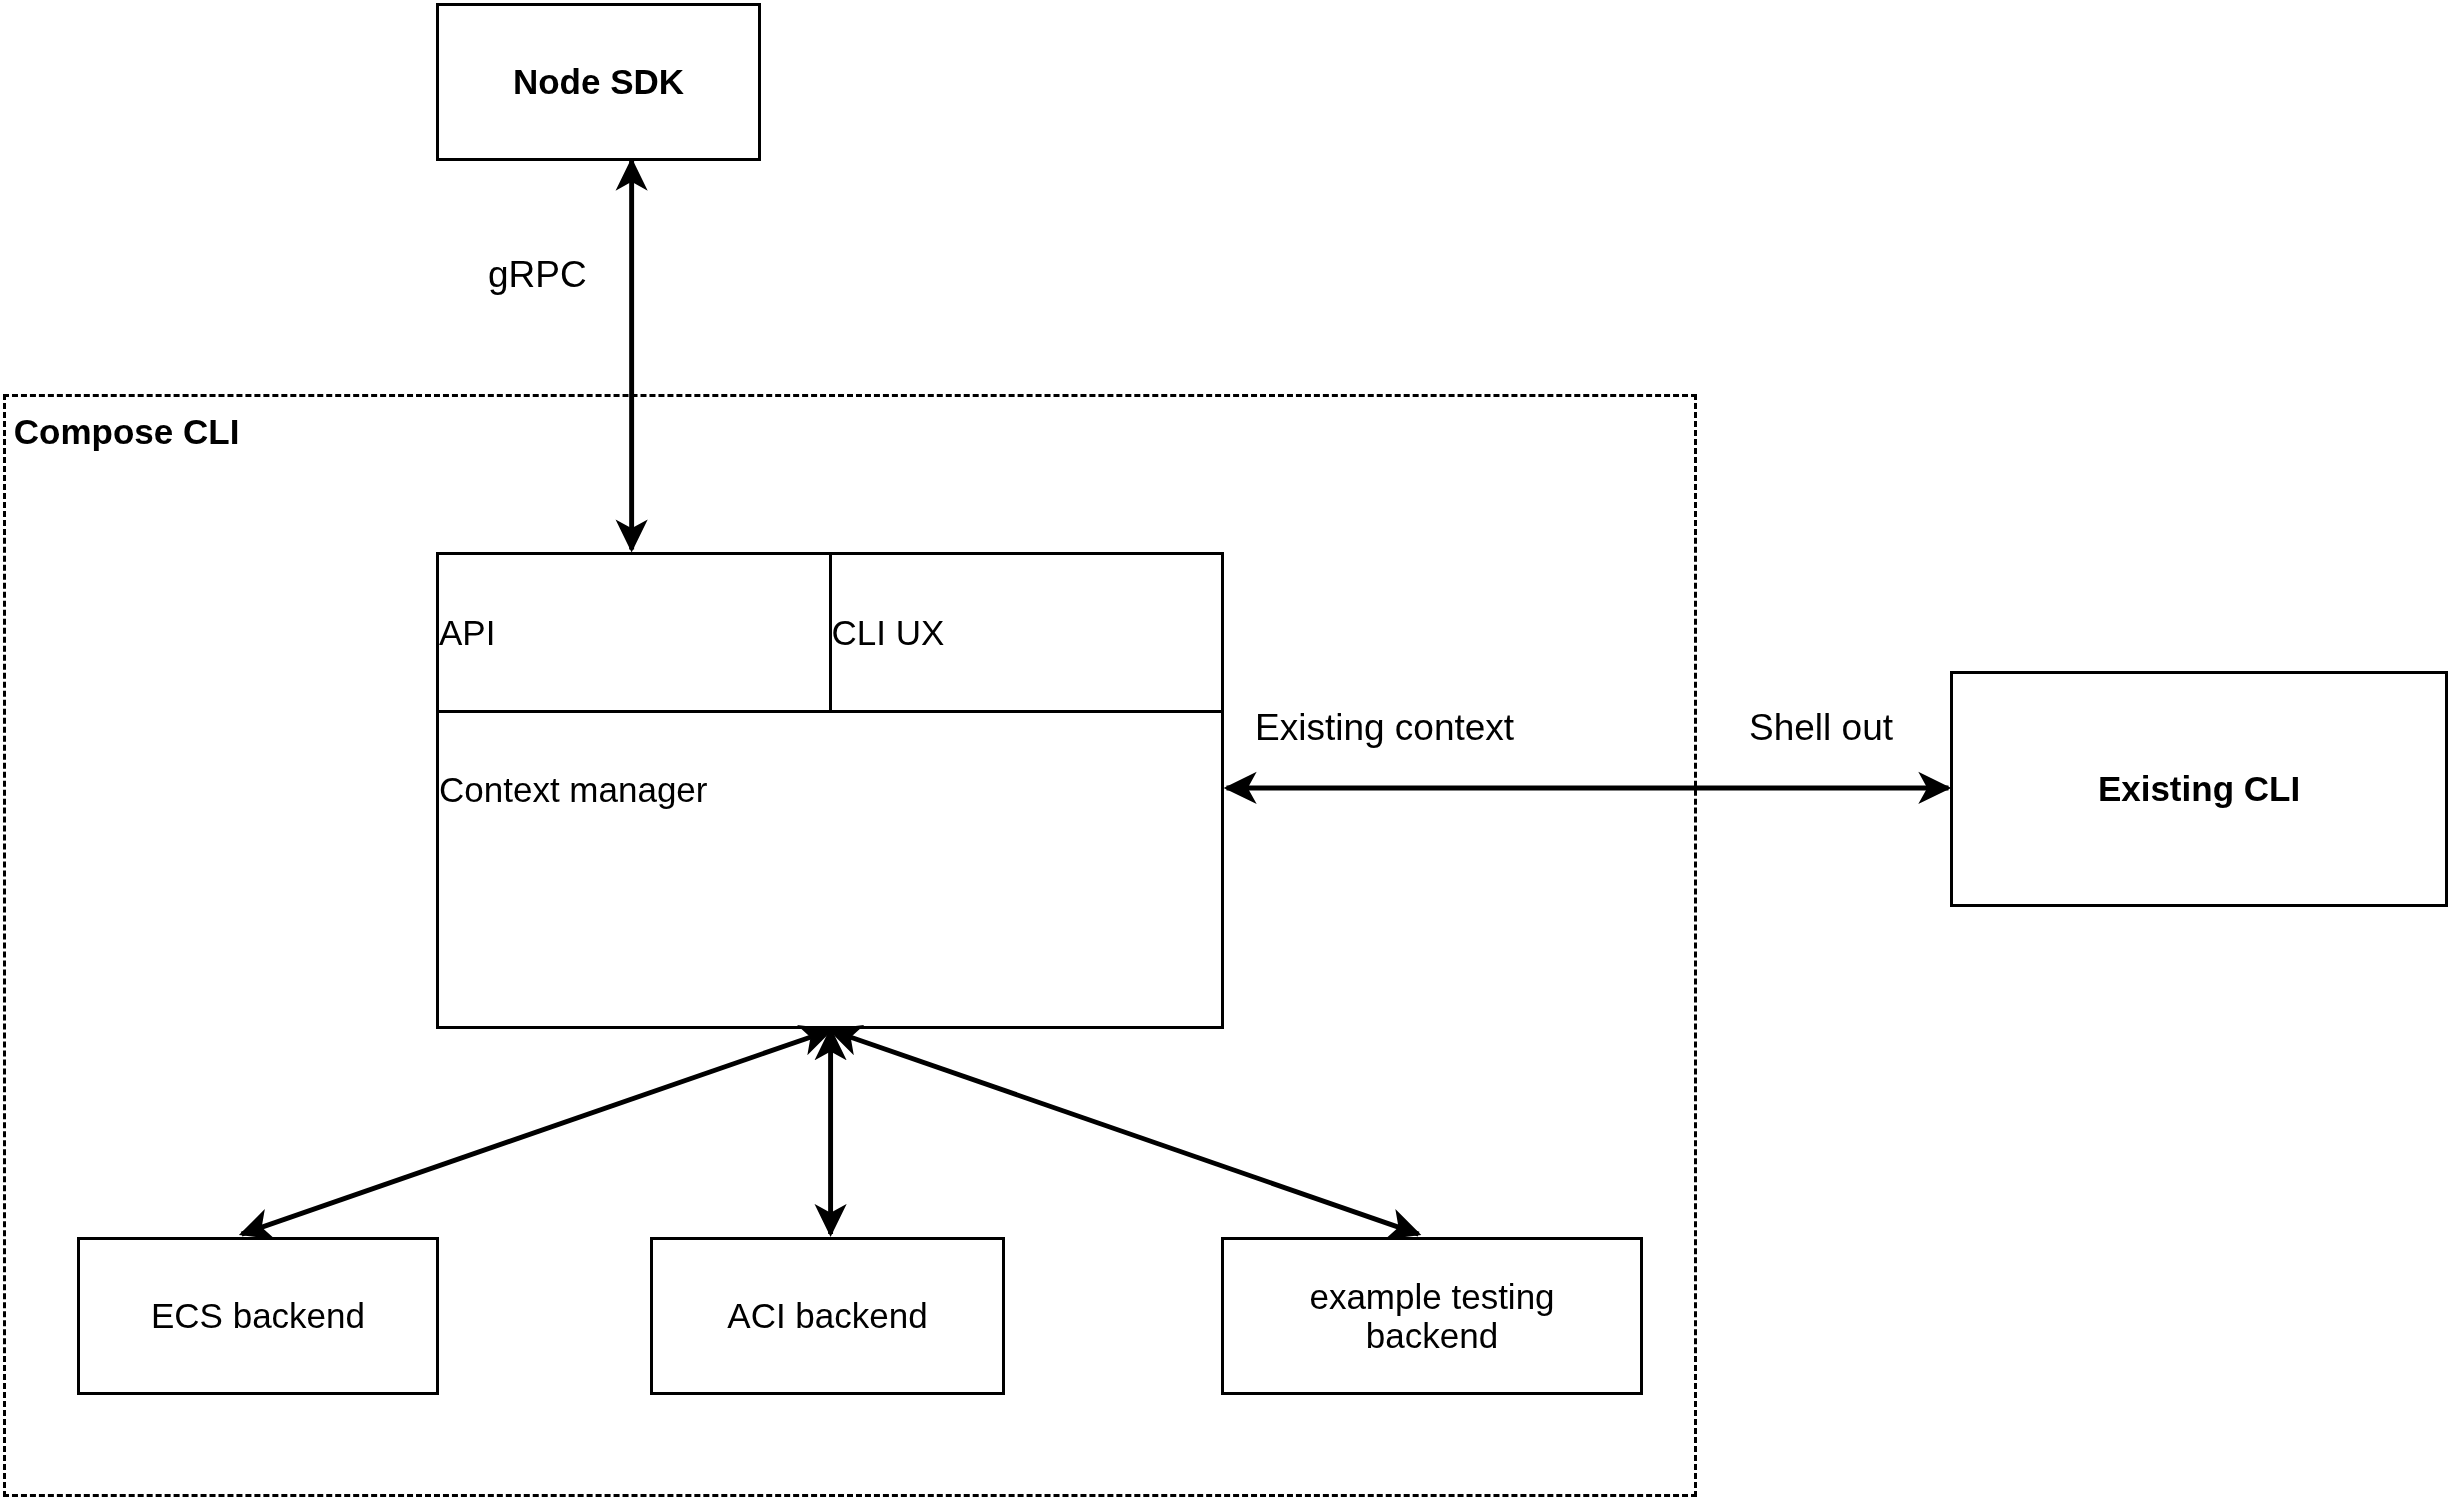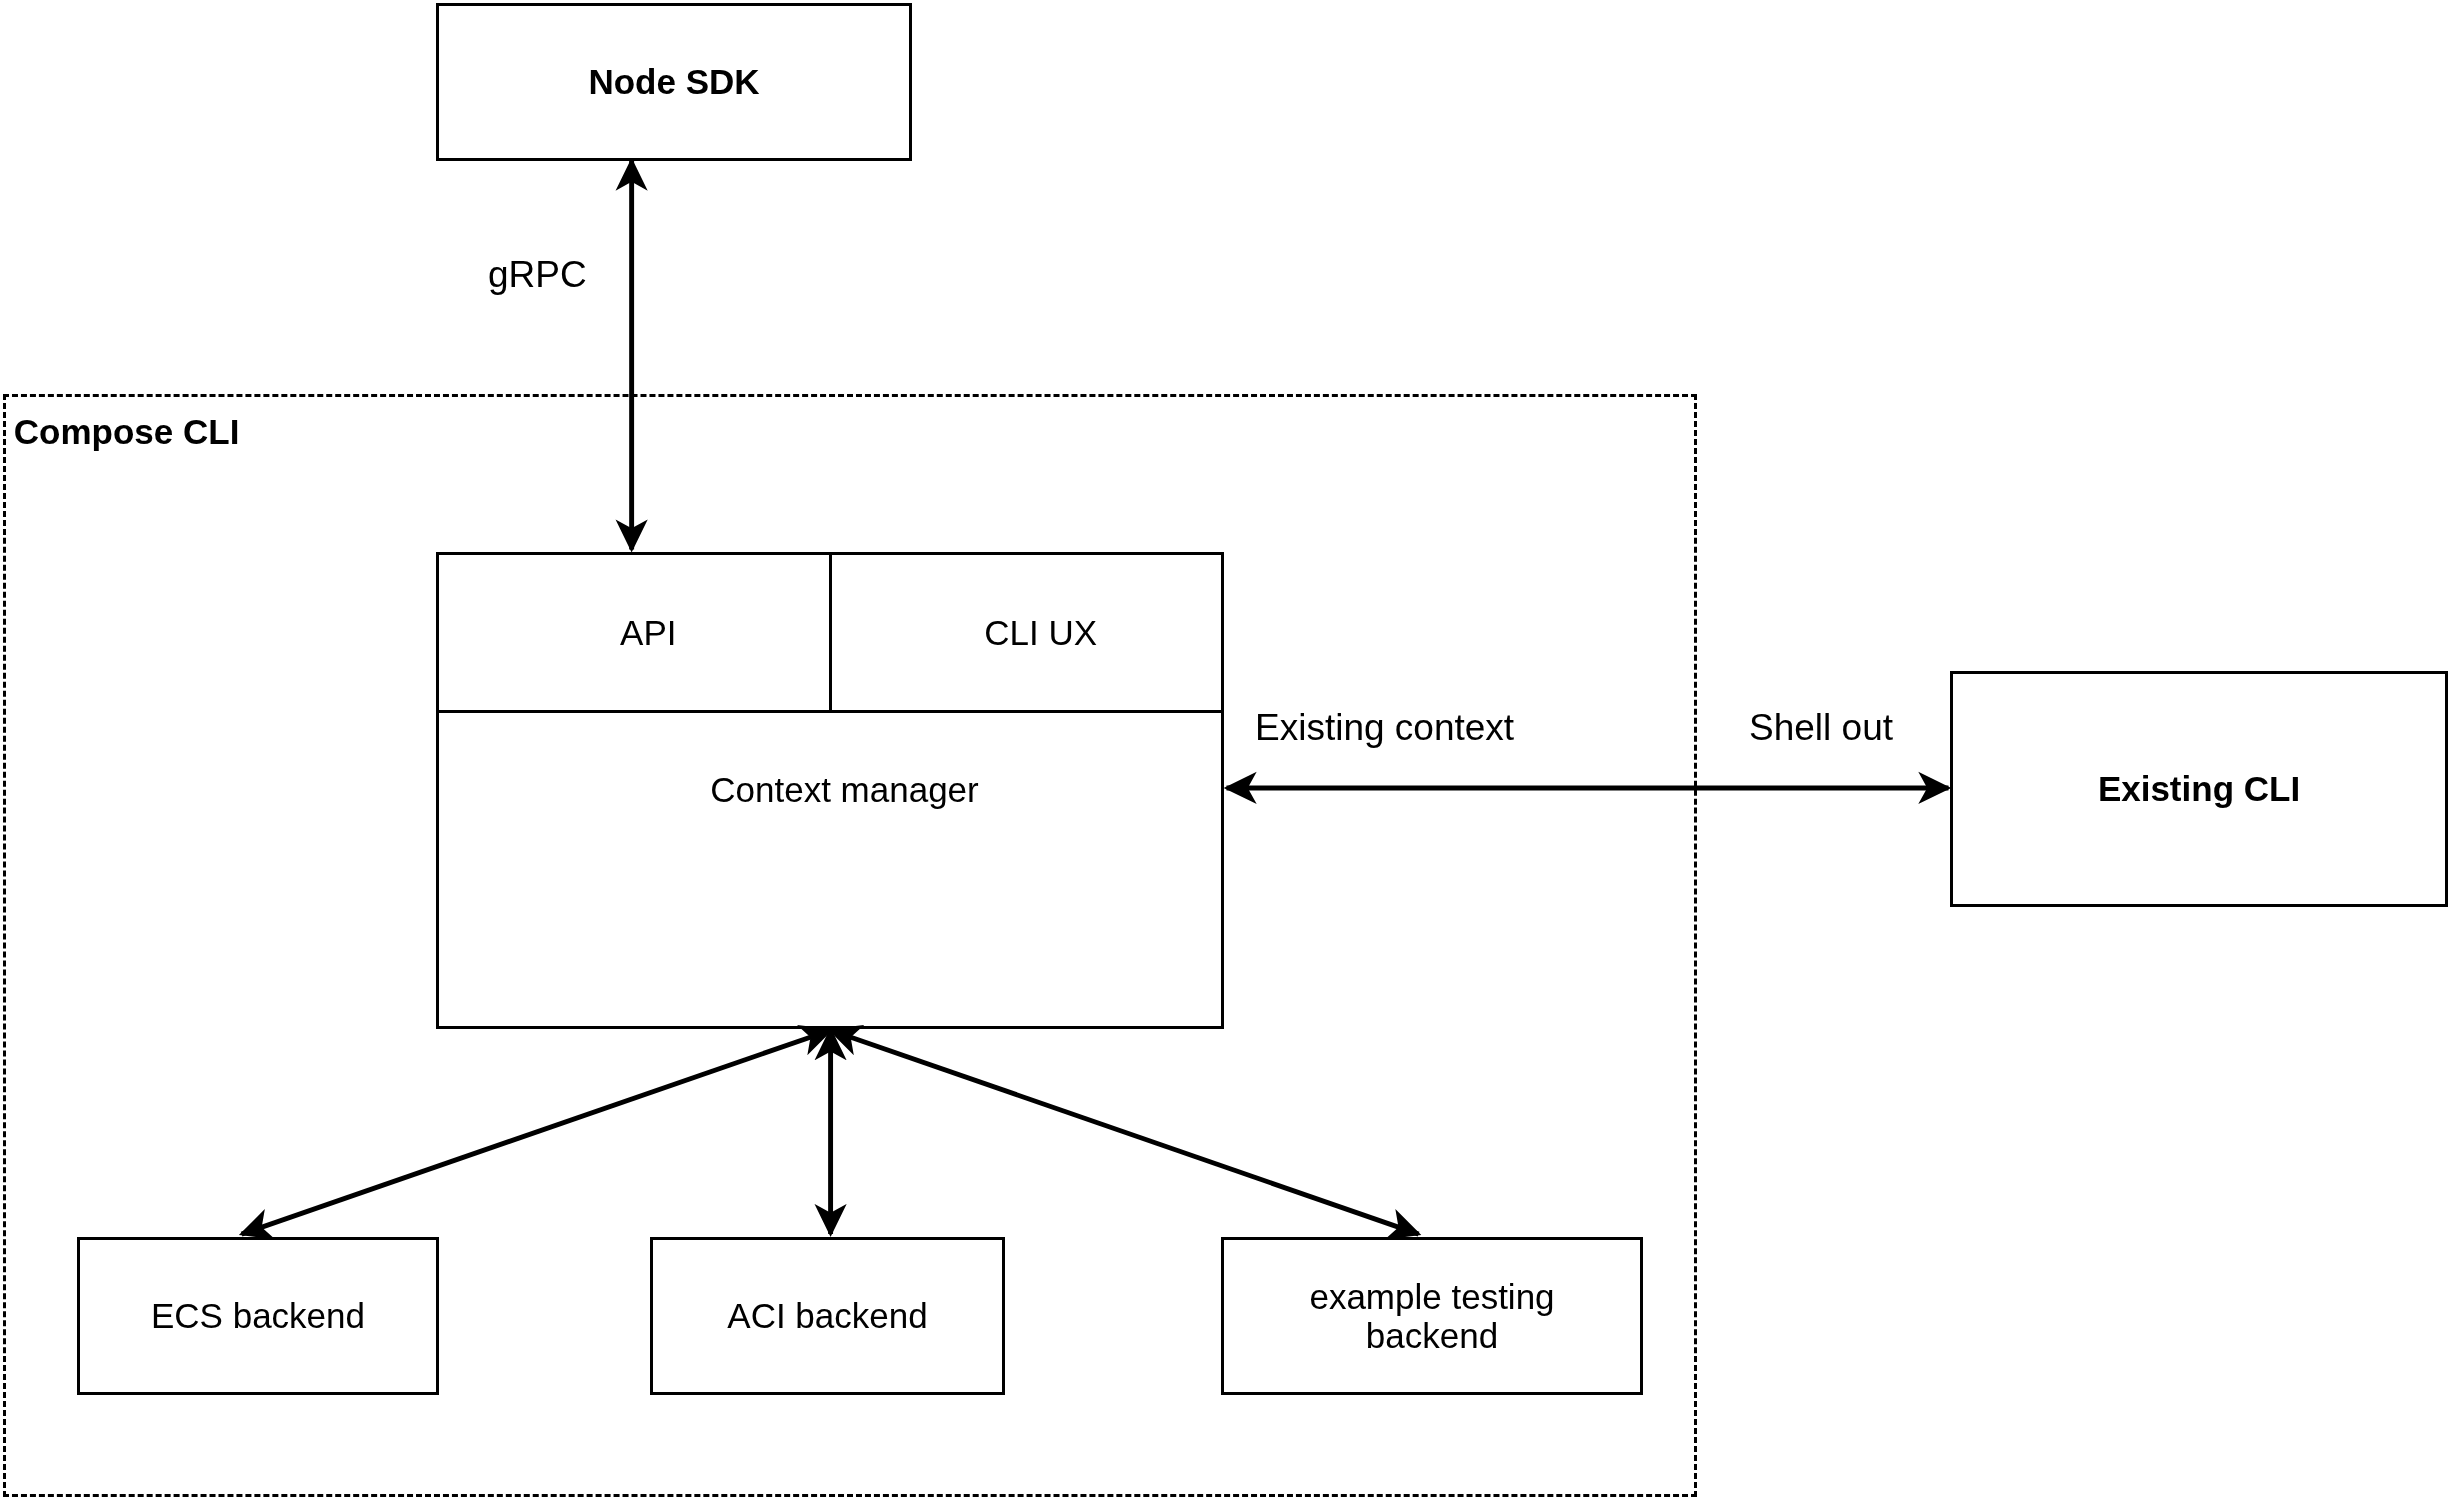--- a/index.html
+++ b/index.html
@@ -66,46 +66,44 @@
     background: #ffffff;
   }
   .stack-row:last-child {
     border-bottom: none;
   }
   .stack-cell {
     box-sizing: border-box;
     flex: 1 1 0;
     display: flex;
     align-items: center;
-    justify-content: center;
     text-align: center;
     color: #000000;
     border-right: 3.9px solid #000000;
-    margin-left: 29px;
   }
   .stack-cell:last-child {
     border-right: none;
   }
   .edge-label {
     position: absolute;
     color: #000000;
     white-space: nowrap;
     background: transparent;
   }
 </style>
 </head>
 <body>
 
 <div id="canvas">
 
   <div class="group-dashed" style="left:3px; top:394px; width:1694px; height:1103px;"></div>
 
   <div class="group-label" style="left:13.8px; top:412px; font-size:35px;">Compose CLI</div>
 
-  <div class="node node-bold" style="left:436px; top:3px; width:476px; height:158px; font-size:35px;">
+  <div class="node node-bold" style="left:436px; top:3px; width:325px; height:158px; font-size:35px;">
     <span>Node SDK</span>
   </div>
 
   <div class="node node-bold" style="left:1950px; top:671px; width:498px; height:236px; font-size:35px;">
     <span>Existing CLI</span>
   </div>
 
   <div class="stack" style="left:436px; top:552px; width:788px; height:477px;">
 
     <div class="stack-row" style="height:158px;">

